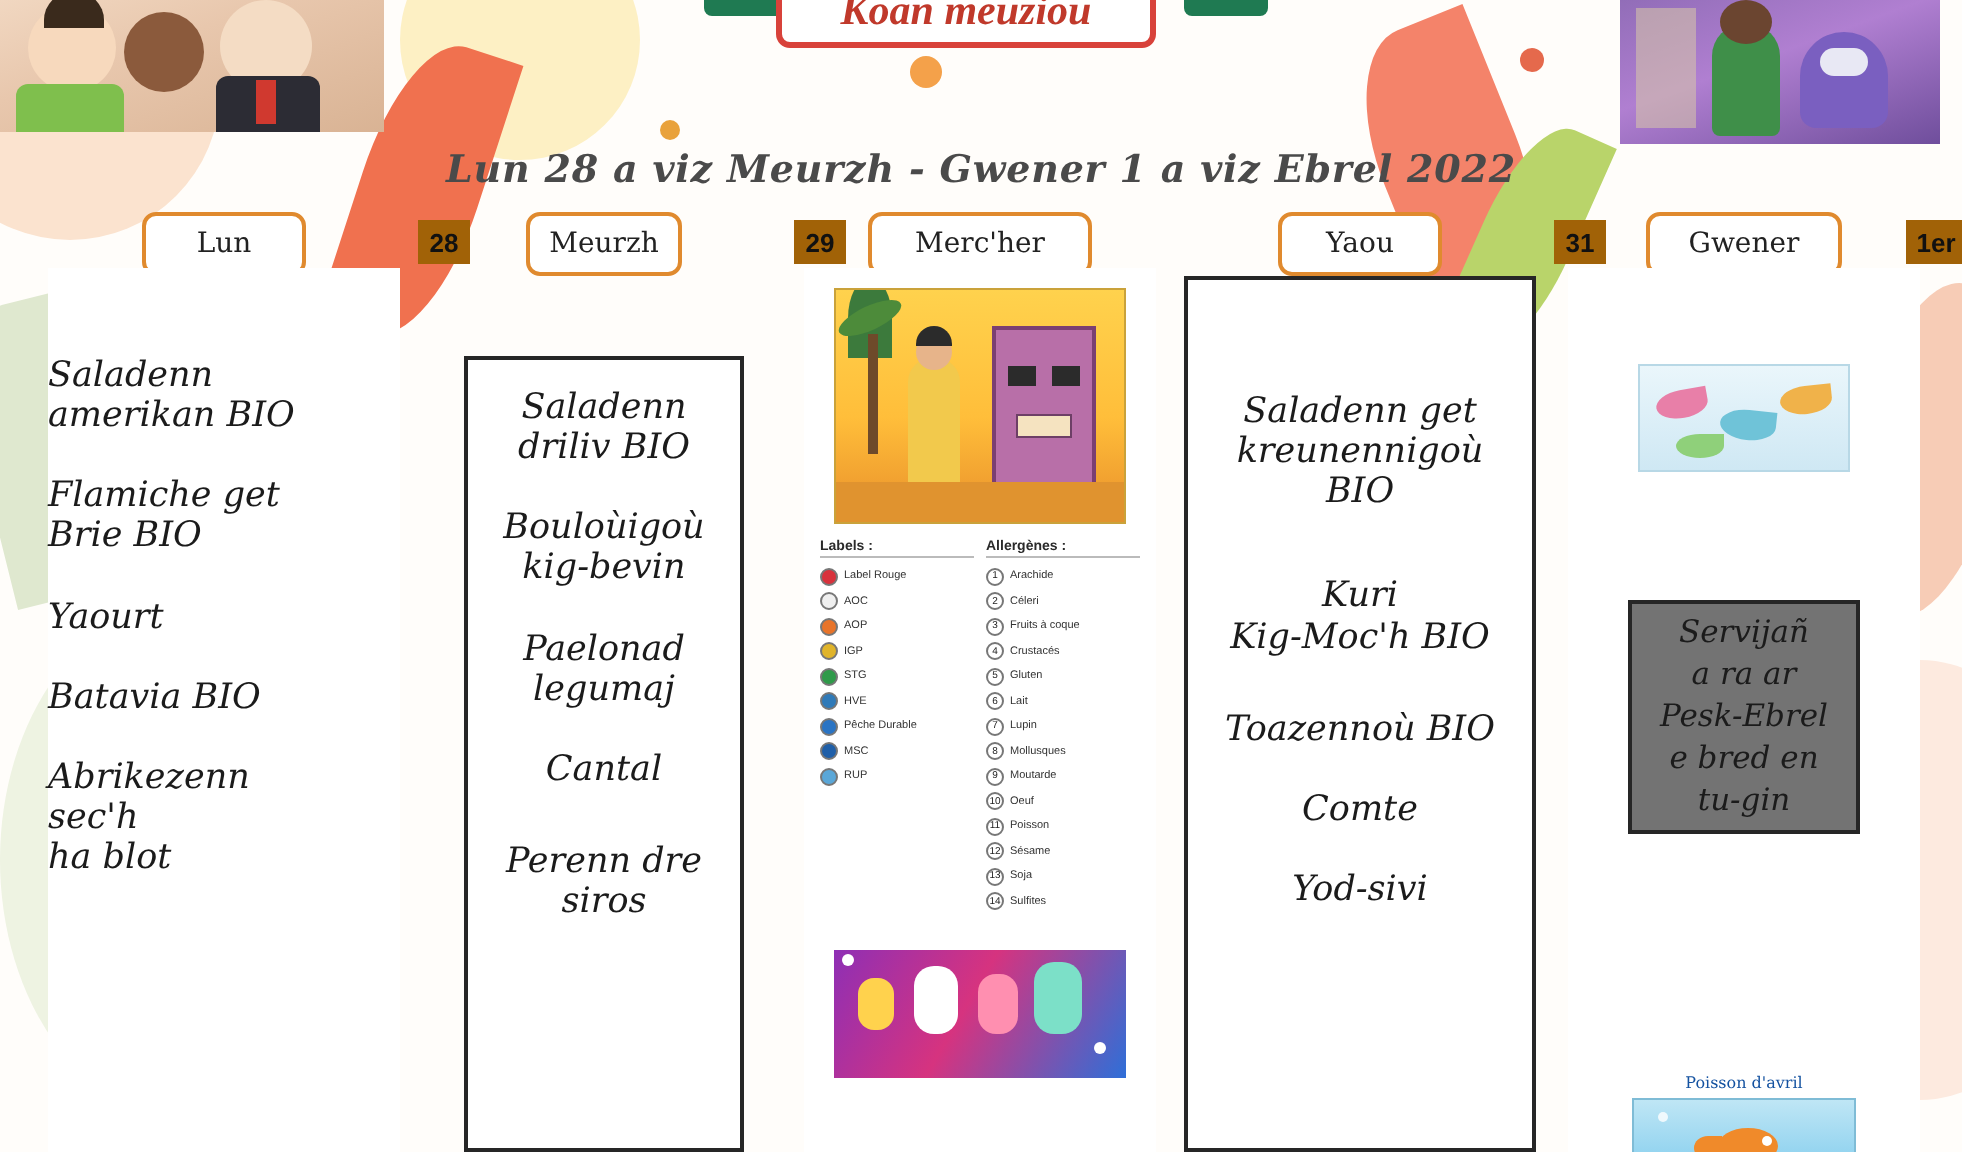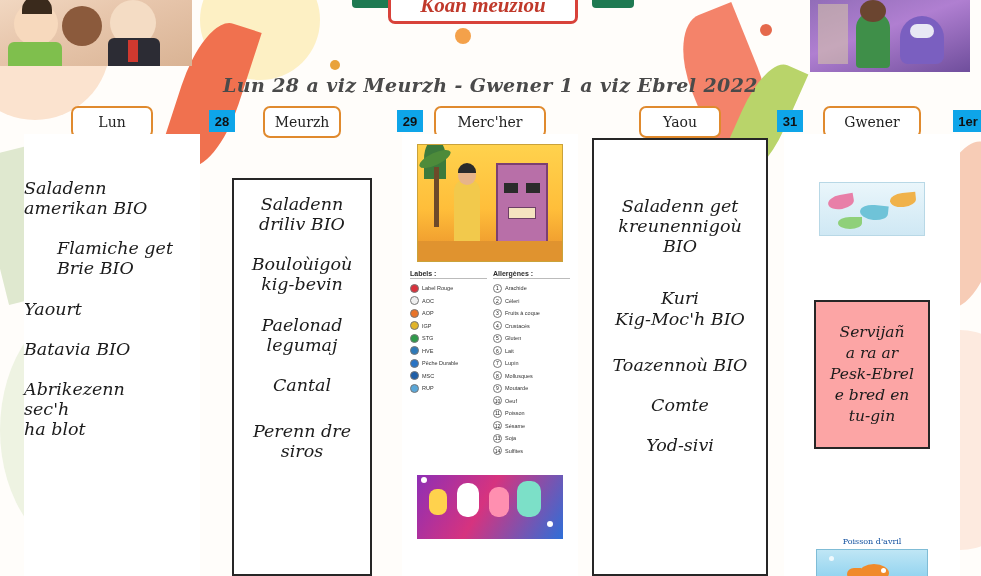--- a/index.html
+++ b/index.html
@@ -63,21 +63,21 @@
   .day-head {
     margin: 0 auto; width: 82px; height: 32px;
     border: 2px solid #e08a2e; border-radius: 7px; background: #ffffff;
     display: flex; align-items: center; justify-content: center;
     font-family: "DejaVu Serif", serif; font-size: 14px; color: #222;
     position: relative;
   }
   .day-head.wide { width: 112px; }
   .day-num {
     position: absolute; top: 2px; width: 26px; height: 22px;
-    background: #0ea5e9; color: #111; font-size: 13px; font-weight: bold;
+    background: #a16207; color: #111; font-size: 13px; font-weight: bold;
     display: flex; align-items: center; justify-content: center;
     font-family: "Liberation Sans", sans-serif;
   }
   .card {
     position: absolute; left: 50%; transform: translateX(-50%);
     background: #ffffff; border: 2px solid #262626;
     padding: 14px 8px 10px; text-align: center;
   }
   .dish {
     font-family: "DejaVu Serif", serif; font-style: italic;
@@ -138,22 +138,22 @@
   }
   .lg-num {
     width: 9px; height: 9px; border-radius: 50%; border: 1px solid #777;
     font-size: 5px; display: flex; align-items: center; justify-content: center;
     color: #222; flex: 0 0 auto; background: #fff;
   }
   .lg-txt { font-size: 5.5px; white-space: nowrap; }
 
   .note-card {
     position: absolute; left: 50%; transform: translateX(-50%);
-    border: 2px solid #262626; background: #fca5a5; width: 116px;
-    padding: 20px 6px; text-align: center;
+    border: 2px solid #262626; background: #737373; width: 116px;
+    padding: 4px 6px; text-align: center;
   }
   .note-line {
     font-family: "DejaVu Serif", serif; font-style: italic; font-size: 15.5px;
     color: #1b1b1b; line-height: 1.35;
   }
 </style>
 </head>
 <body>
 
 <div id="bg-layer">
@@ -200,21 +200,21 @@
 <div id="columns">
 
   <div class="day-col" style="left:22px;">
     <div class="day-head">
       <span>Lun</span>
       <span class="day-num" style="left:136px;">28</span>
     </div>
     <div class="panel-soft">
       <div class="dish" style="white-space:pre-line;margin-top:44px;">Saladenn
 amerikan BIO</div>
-      <div class="dish" style="white-space:pre-line;padding-left:33px;">Flamiche get
+      <div class="dish" style="white-space:pre-line;">Flamiche get
 Brie BIO</div>
       <div class="dish" style="white-space:pre-line;">Yaourt</div>
       <div class="dish" style="white-space:pre-line;">Batavia BIO</div>
       <div class="dish" style="white-space:pre-line;">Abrikezenn
 sec'h
 ha blot</div>
     </div>
   </div>
 
   <div class="day-col" style="left:212px;">

